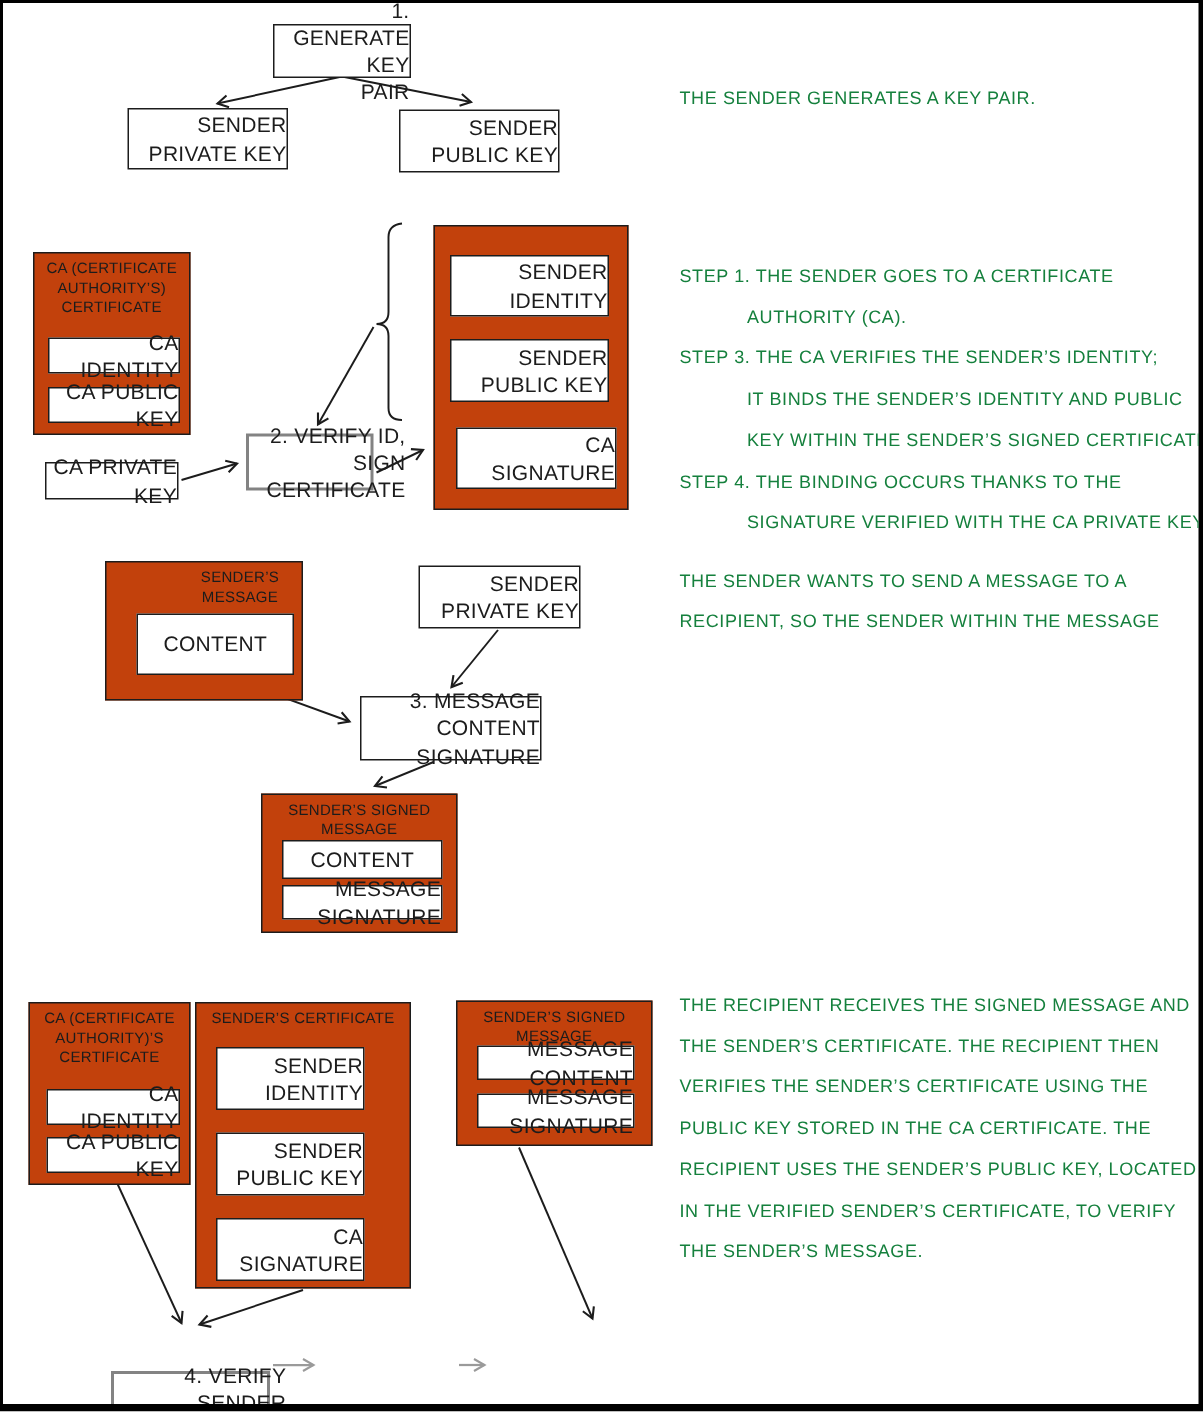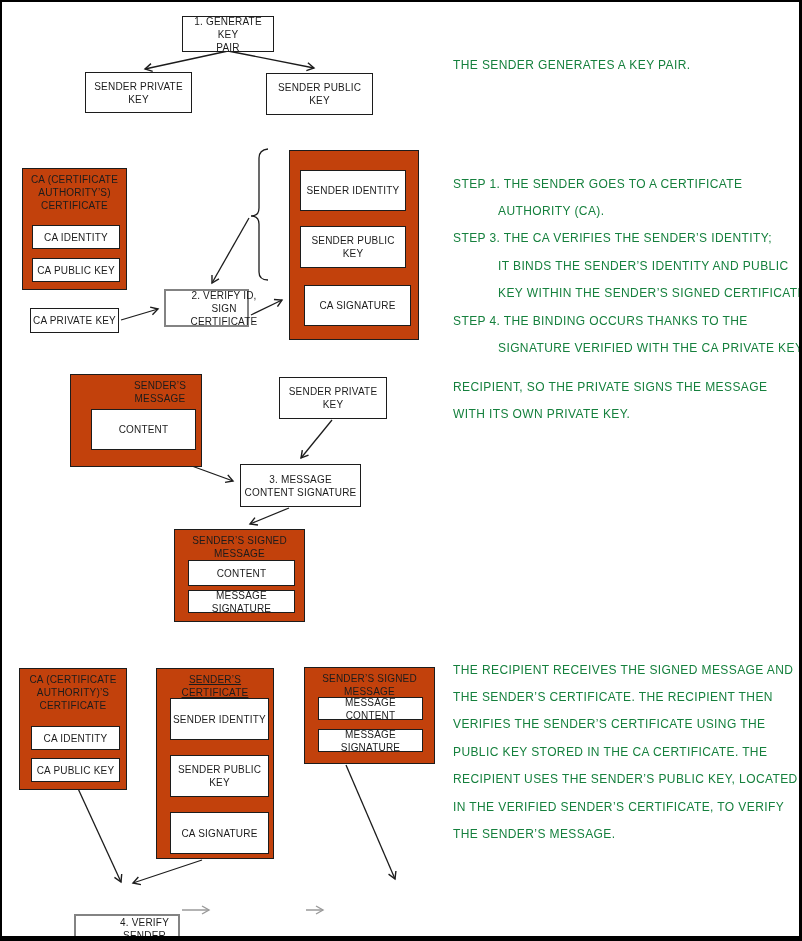--- a/index.html
+++ b/index.html
@@ -14,22 +14,22 @@
     font-family:"Liberation Sans", sans-serif;
     overflow:hidden;
   }
   .wires { position:absolute; left:0; top:0; width:797px; height:934px; }
   .box {
     position:absolute;
     box-sizing:border-box;
     border:1.5px solid #1c1c1c;
     background:#ffffff;
     display:flex; align-items:center; justify-content:center;
-    text-align:center;
-    font-size:10px; line-height:1.3; letter-spacing:0.2px;
+    text-align:right;
+    font-size:14px; line-height:1.3; letter-spacing:0.2px;
     color:#1c1c1c;
     white-space:pre-line;
   }
   .action { border:2.5px solid #838383;padding-left:35px; }
   .container-box {
     position:absolute;
     box-sizing:border-box;
     border:1.5px solid #1c1c1c;
     background:#c2410c;
     text-align:center;
@@ -119,32 +119,32 @@
   <div class="box" style="left:277px; top:375px; width:108px; height:42px;">SENDER PRIVATE KEY</div>
   <div class="box" style="left:238px; top:462px; width:121px; height:43px;">3. MESSAGE
 CONTENT SIGNATURE</div>
   <div class="container-box" style="left:172px; top:527px; width:131px; height:93px;">
     <div class="container-title">SENDER’S SIGNED
 MESSAGE</div>
     <div class="box" style="left:13px; top:30px; width:107px; height:26px;">CONTENT</div>
     <div class="box" style="left:13px; top:60px; width:107px; height:23px;">MESSAGE SIGNATURE</div>
   </div>
   <div class="caption" style="left:451px; top:371px;">
-    <div class="line">RECIPIENT, SO THE PRIVATE SIGNS THE MESSAGE</div>
-    <div class="line">WITH ITS OWN PRIVATE KEY.</div>
+    <div class="line">THE SENDER WANTS TO SEND A MESSAGE TO A</div>
+    <div class="line">RECIPIENT, SO THE SENDER WITHIN THE MESSAGE</div>
   </div>
 
   <div class="container-box" style="left:17px; top:666px; width:108px; height:122px;">
     <div class="container-title">CA (CERTIFICATE
 AUTHORITY)’S
 CERTIFICATE</div>
     <div class="box" style="left:11px; top:57px; width:89px; height:24px;">CA IDENTITY</div>
     <div class="box" style="left:11px; top:89px; width:89px; height:24px;">CA PUBLIC KEY</div>
   </div>
-  <div class="container-box" style="left:154px; top:666px; width:118px; height:191px;text-decoration:underline;">
+  <div class="container-box" style="left:128px; top:666px; width:144px; height:191px;">
     <div class="container-title">SENDER’S CERTIFICATE</div>
     <div class="box" style="left:13px; top:29px; width:99px; height:42px;">SENDER IDENTITY</div>
     <div class="box" style="left:13px; top:86px; width:99px; height:42px;">SENDER PUBLIC KEY</div>
     <div class="box" style="left:13px; top:143px; width:99px; height:42px;">CA SIGNATURE</div>
   </div>
   <div class="container-box" style="left:302px; top:665px; width:131px; height:97px;">
     <div class="container-title">SENDER’S SIGNED
 MESSAGE</div>
     <div class="box" style="left:13px; top:29px; width:105px; height:23px;">MESSAGE CONTENT</div>
     <div class="box" style="left:13px; top:61px; width:105px; height:23px;">MESSAGE SIGNATURE</div>

